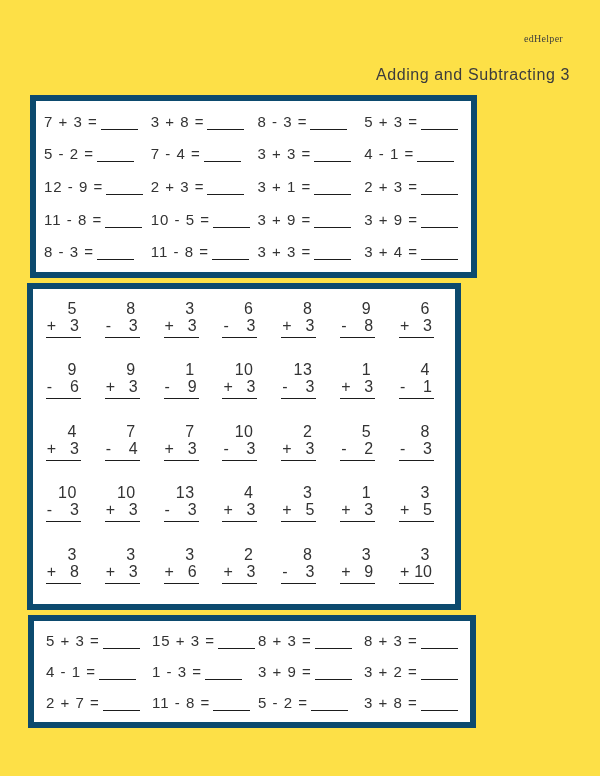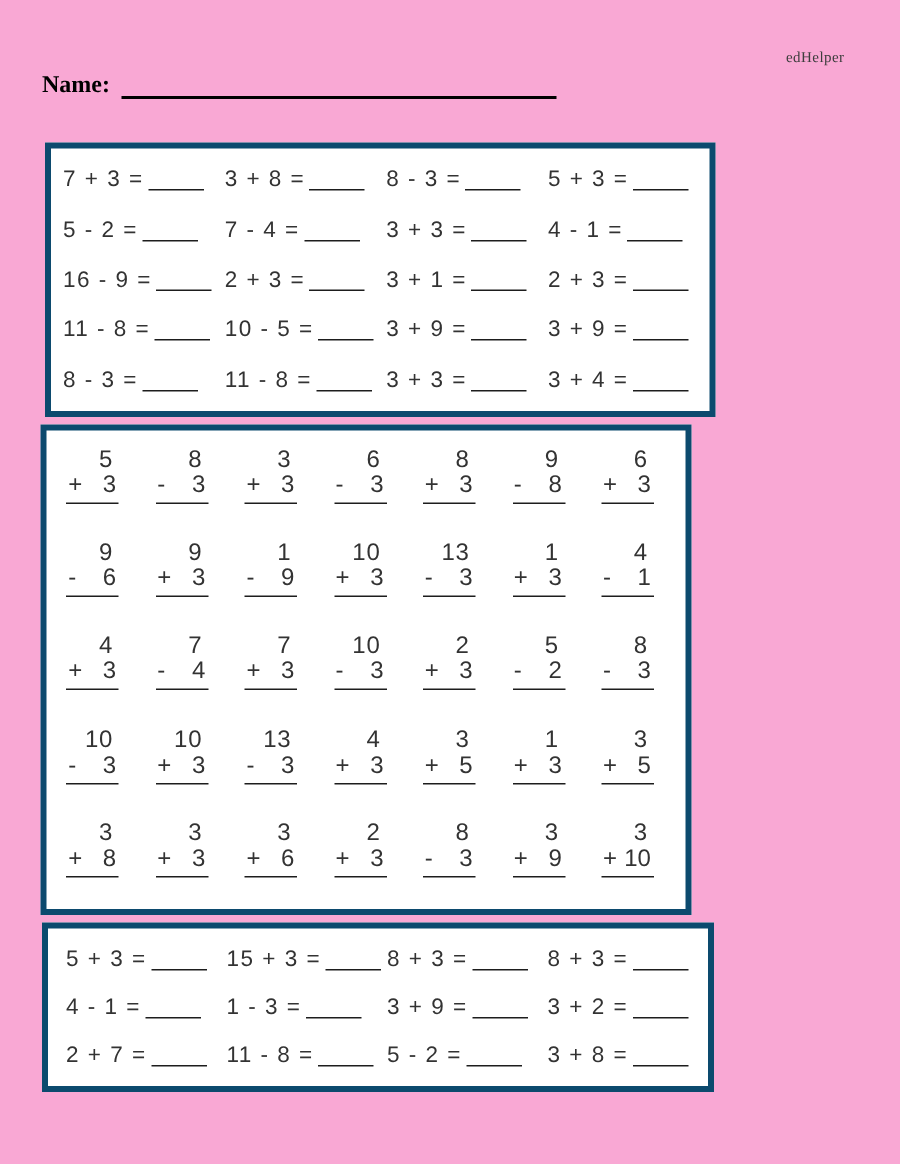--- a/index.html
+++ b/index.html
@@ -1,68 +1,65 @@
 <!DOCTYPE html>
 <html><head>
 <meta charset="utf-8">
 <style>
   html,body{margin:0;padding:0;background:#fff;}
   body{width:600px;height:776px;position:relative;font-family:"Liberation Sans",sans-serif;color:#2e2e2e;}
-  .page{position:absolute;inset:0;background:#f9a8d4;overflow:hidden;padding-left:36px;}
+  .page{position:absolute;inset:0;background:#fde047;overflow:hidden;padding-left:36px;}
 
   .brand{position:absolute;top:33px;right:37px;font-family:"Liberation Serif",serif;font-size:10px;color:#3d3d3d;letter-spacing:0.3px;}
 
   .name-row{position:absolute;top:48px;left:28px;display:flex;align-items:flex-end;}
   .name-label{font-family:"Liberation Serif",serif;font-weight:bold;font-size:16px;color:#000;}
   .name-line{display:inline-block;width:290px;height:14px;border-bottom:2px solid #000;margin-left:8px;}
 
   .title{position:absolute;top:66px;right:30px;font-size:16px;color:#3c3c3c;letter-spacing:0.6px;}
 
-  .box{position:absolute;border:4px solid #0c4a6e;box-sizing:border-box;background:#fff;display:flex;flex-direction:column;}
+  .box{position:absolute;border:6px solid #0c4a6e;box-sizing:border-box;background:#fff;display:flex;flex-direction:column;}
   .box1{left:30px;top:95px;width:447px;height:183px;padding:4px 0 4px 8px;}
   .box2{left:27px;top:283px;width:434px;height:327px;padding:4px 6px 4px 4px;}
   .box3{left:28px;top:615px;width:448px;height:113px;padding:4px 0 4px 12px;}
 
   .hrow{flex:1;display:flex;align-items:center;}
   .hcell{flex:1;white-space:nowrap;font-size:15px;letter-spacing:1px;color:#333;}
   .hblank{display:inline-block;width:37px;height:4px;border-bottom:1.6px solid #1d1d1d;margin-left:3px;vertical-align:-3px;}
 
   .vrow{flex:1;display:flex;}
   .vcell{flex:1;display:flex;justify-content:flex-end;align-items:flex-start;padding-top:7px;padding-right:15px;}
   .vblock{width:35px;font-size:16px;color:#333;}
   .vtop{text-align:right;padding-right:4px;line-height:17px;letter-spacing:0.5px;}
   .vbot{display:flex;justify-content:space-between;border-bottom:1.6px solid #1d1d1d;padding:0 2px 3px 1px;line-height:17px;}
 </style>
 </head>
 <body>
 
 <div class="page">
   <div class="brand">edHelper</div>
 
-  <div class="name-row">
-    <span class="name-label">Name:</span>
-    <span class="name-line"></span>
-  </div>
-
+
+  <div class="title">Adding and Subtracting 3</div>
 
   <div class="box box1" id="box1">
       <div class="hrow">
         <div class="hcell"><span class="hexpr">7 + 3 =</span><span class="hblank"></span></div>
         <div class="hcell"><span class="hexpr">3 + 8 =</span><span class="hblank"></span></div>
         <div class="hcell"><span class="hexpr">8 - 3 =</span><span class="hblank"></span></div>
         <div class="hcell"><span class="hexpr">5 + 3 =</span><span class="hblank"></span></div>
       </div>
       <div class="hrow">
         <div class="hcell"><span class="hexpr">5 - 2 =</span><span class="hblank"></span></div>
         <div class="hcell"><span class="hexpr">7 - 4 =</span><span class="hblank"></span></div>
         <div class="hcell"><span class="hexpr">3 + 3 =</span><span class="hblank"></span></div>
         <div class="hcell"><span class="hexpr">4 - 1 =</span><span class="hblank"></span></div>
       </div>
       <div class="hrow">
-        <div class="hcell"><span class="hexpr">16 - 9 =</span><span class="hblank"></span></div>
+        <div class="hcell"><span class="hexpr">12 - 9 =</span><span class="hblank"></span></div>
         <div class="hcell"><span class="hexpr">2 + 3 =</span><span class="hblank"></span></div>
         <div class="hcell"><span class="hexpr">3 + 1 =</span><span class="hblank"></span></div>
         <div class="hcell"><span class="hexpr">2 + 3 =</span><span class="hblank"></span></div>
       </div>
       <div class="hrow">
         <div class="hcell"><span class="hexpr">11 - 8 =</span><span class="hblank"></span></div>
         <div class="hcell"><span class="hexpr">10 - 5 =</span><span class="hblank"></span></div>
         <div class="hcell"><span class="hexpr">3 + 9 =</span><span class="hblank"></span></div>
         <div class="hcell"><span class="hexpr">3 + 9 =</span><span class="hblank"></span></div>
       </div>

